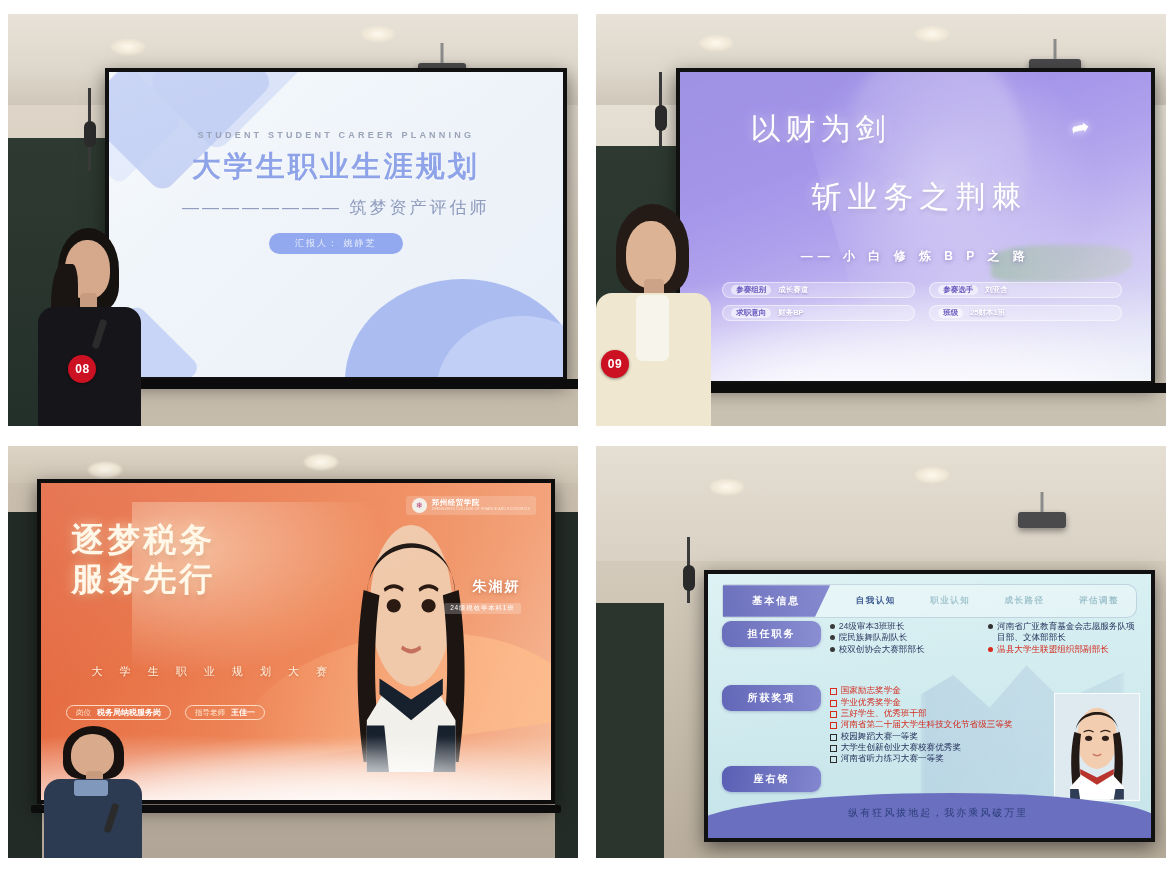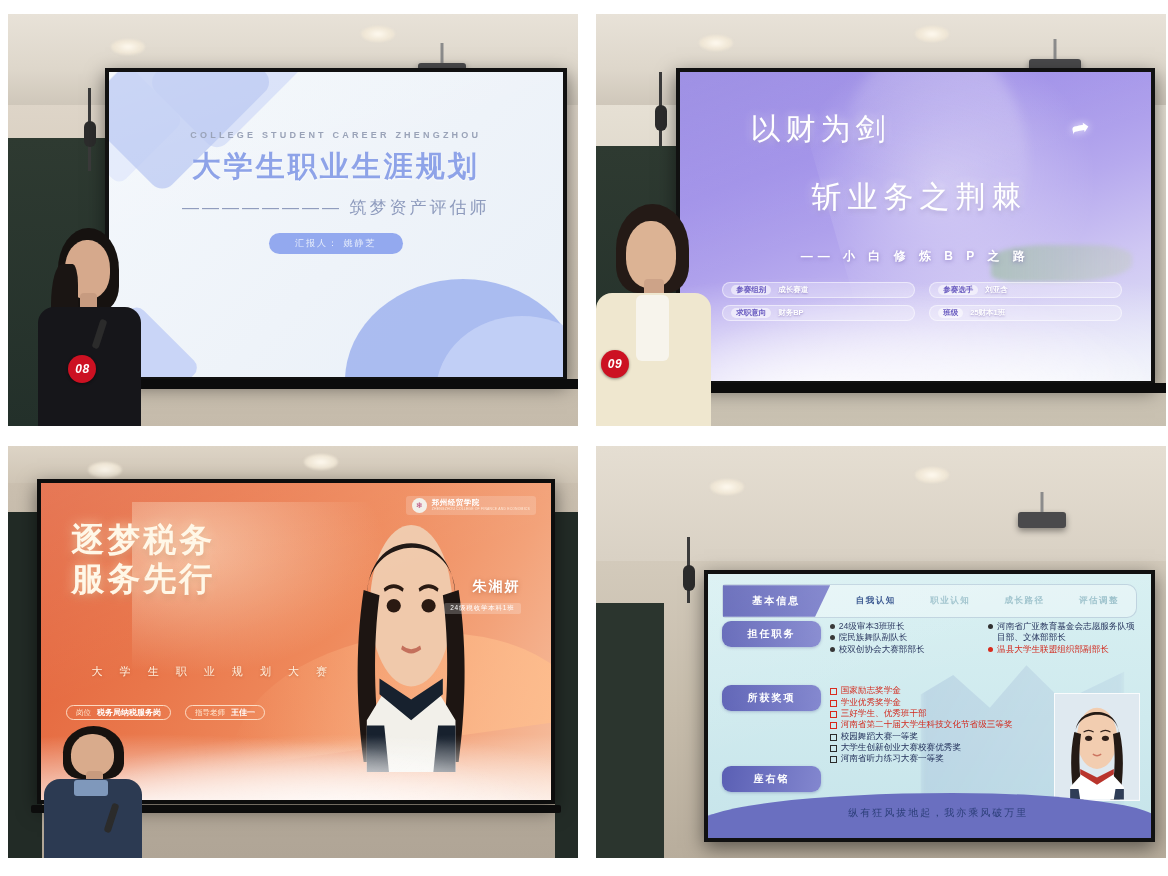--- a/index.html
+++ b/index.html
@@ -36,21 +36,21 @@
                background:linear-gradient(160deg,rgba(255,255,255,.14),rgba(255,255,255,0) 45%);}
   .screen-bar{position:absolute;left:-2%;right:-2%;height:10px;background:#0c0c0c;border-radius:2px;}
 
   
   .person{position:absolute;}
   .head{position:absolute;border-radius:48% 48% 44% 44%;}
   .hair{position:absolute;border-radius:50% 50% 30% 30%;}
   .body{position:absolute;border-radius:16px 16px 0 0;}
   .neck{position:absolute;border-radius:4px;}
   .badge{position:absolute;border-radius:50%;display:flex;align-items:center;justify-content:center;
-         color:#fff;font-weight:bold;font-style:italic;letter-spacing:.5px;
+         color:#fff;font-weight:bold;letter-spacing:.5px;
          box-shadow:0 1px 3px rgba(0,0,0,.45);}
   .hand-mic{position:absolute;width:7px;height:30px;border-radius:3px;background:#2b2b2b;transform:rotate(18deg);}
 
   
   .s1{position:absolute;inset:0;background:linear-gradient(135deg,#f4f8fc 0%,#eef3f9 55%,#e9f0f8 100%);}
   .s1 .deco{position:absolute;background:#aebdf0;opacity:.75;}
   .s1 .d1{left:2%;top:-18%;width:26%;height:52%;transform:rotate(45deg);border-radius:14px;background:#b7c6f2;}
   .s1 .d2{left:16%;top:-24%;width:22%;height:46%;transform:rotate(45deg);border-radius:14px;background:#cdd8f7;}
   .s1 .d3{left:-6%;top:2%;width:18%;height:30%;transform:rotate(45deg);border-radius:10px;background:#dde5fb;}
   .s1 .wave{position:absolute;right:-4%;bottom:-8%;width:52%;height:40%;
@@ -189,21 +189,21 @@
     <div class="screen-frame" style="left:17%;top:13%;right:2%;bottom:11%;">
       <div class="screen">
         <div class="s1">
           <div class="deco d3"></div>
           <div class="deco d2"></div>
           <div class="deco d1"></div>
           <div class="corner"></div>
           <div class="wave"></div>
           <div class="wave2"></div>
           <div class="s1-txt">
-            <div class="s1-eyebrow">COLLEGE STUDENT CAREER ZHENGZHOU</div>
+            <div class="s1-eyebrow">STUDENT STUDENT CAREER PLANNING</div>
             <div class="s1-title">大学生职业生涯规划</div>
             <div class="s1-sub">———————— 筑梦资产评估师</div>
             <div class="s1-chip">汇报人： 姚静芝</div>
           </div>
         </div>
         <div class="screen-glow"></div>
       </div>
     </div>
     <div class="screen-bar" style="left:17%;width:85%;bottom:9%;"></div>
 

